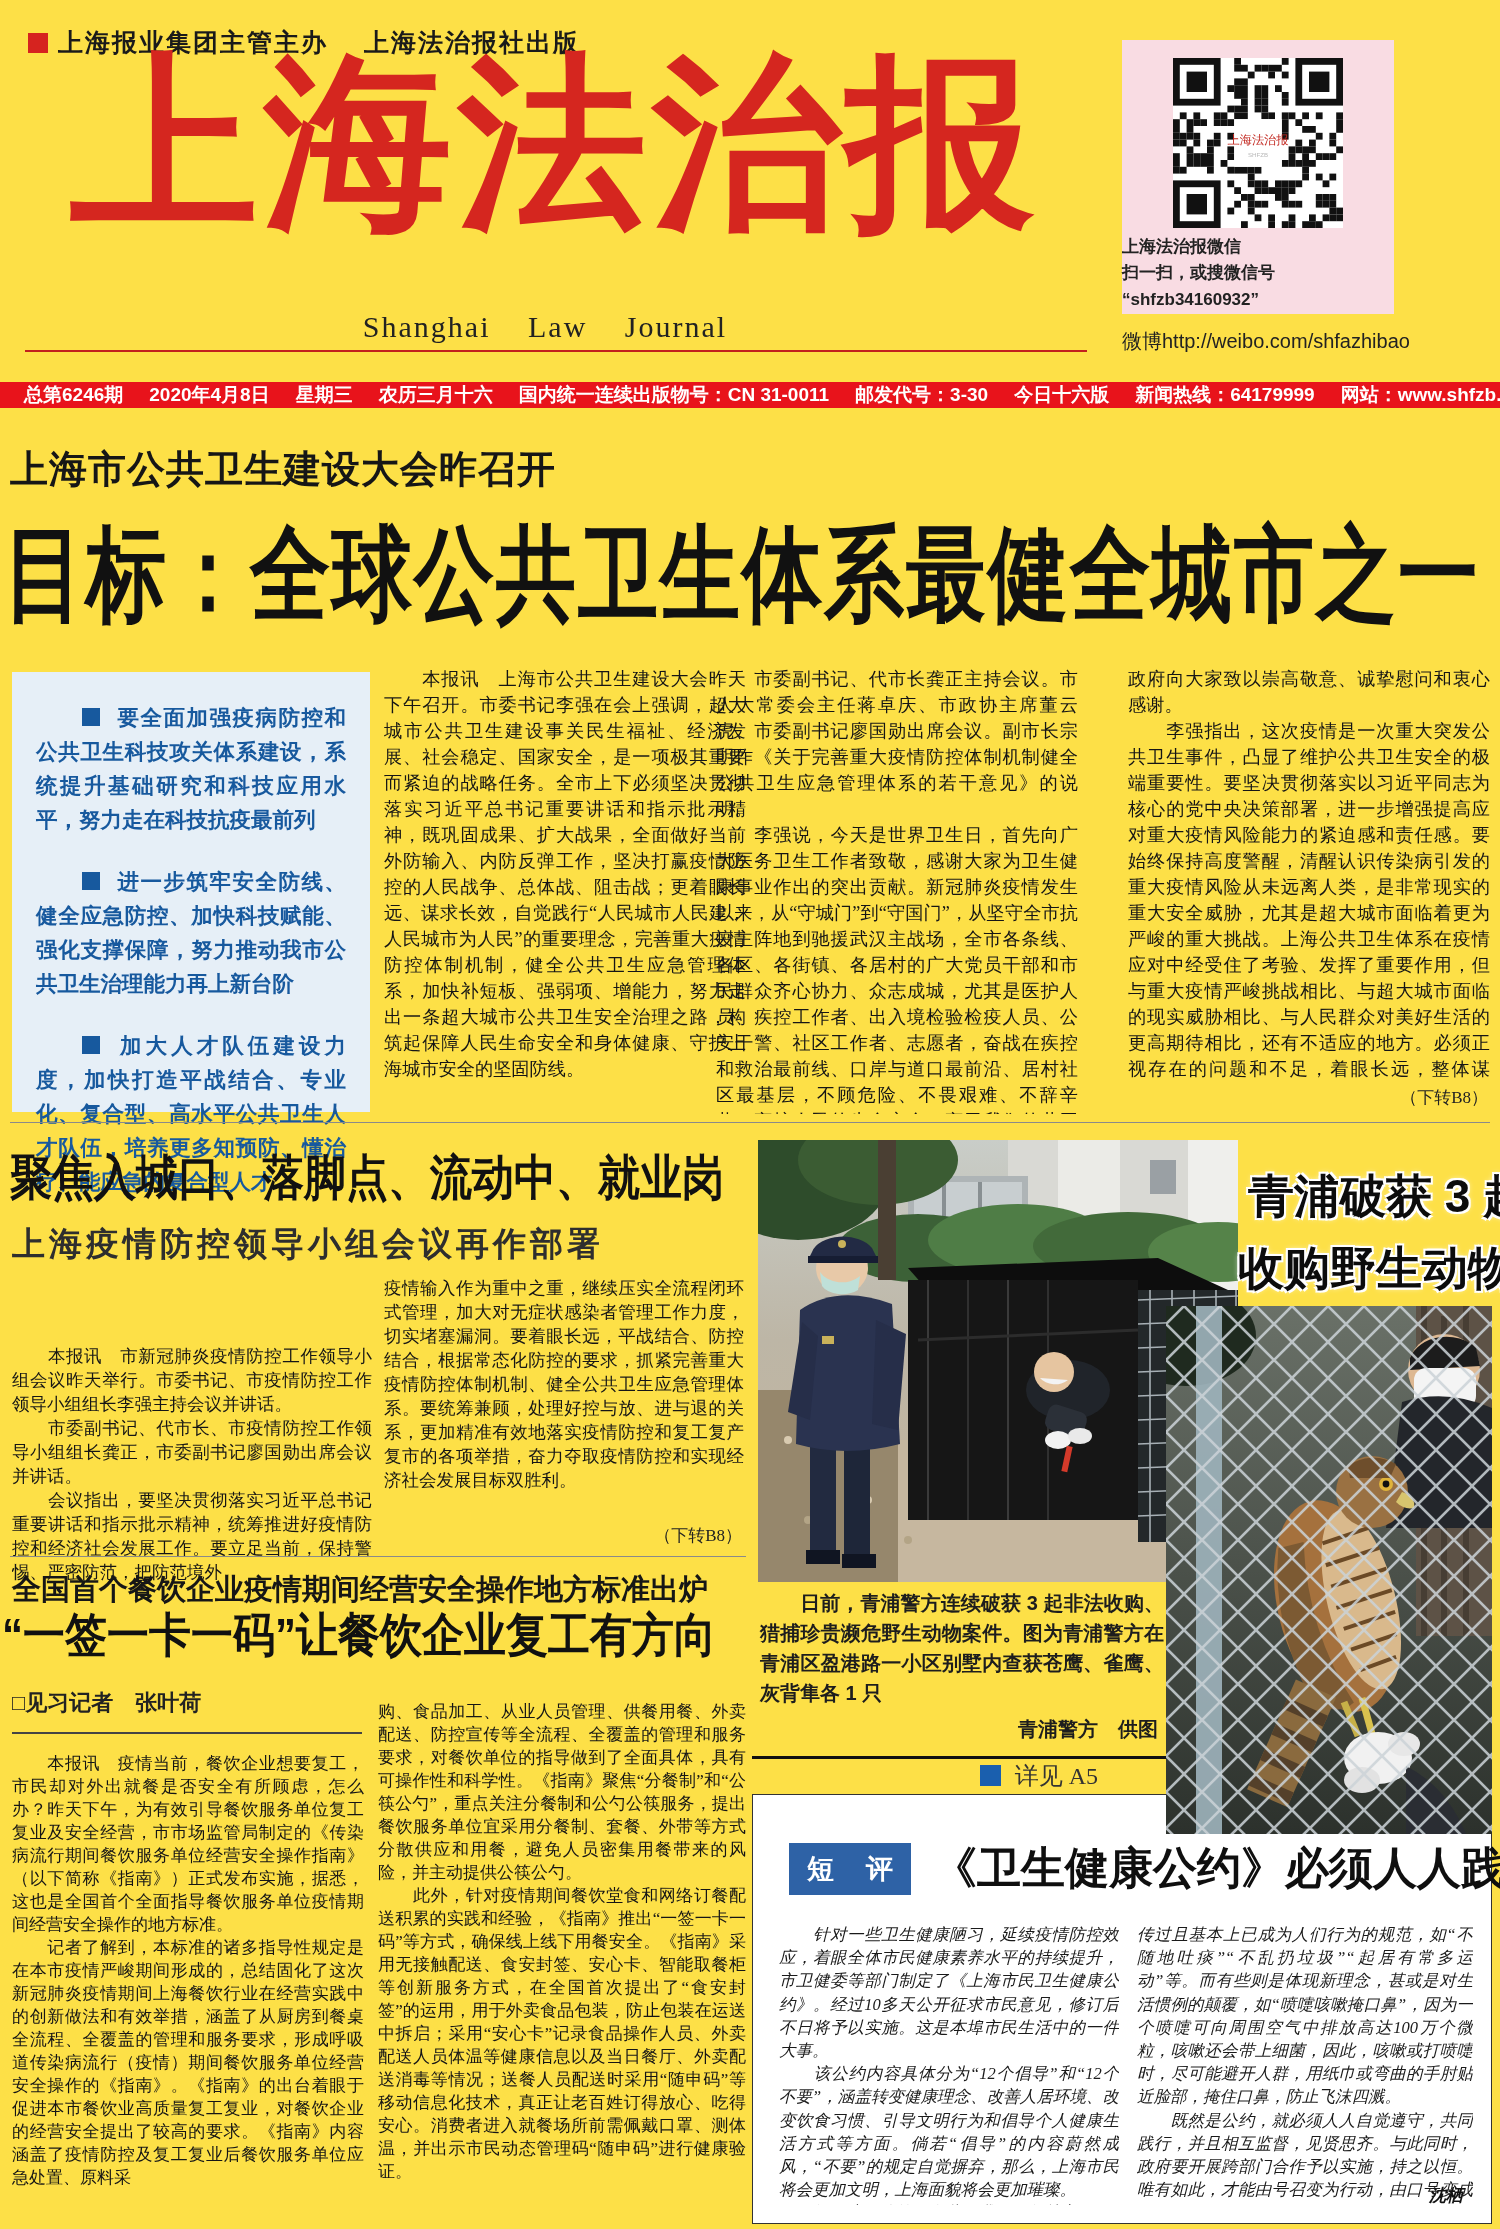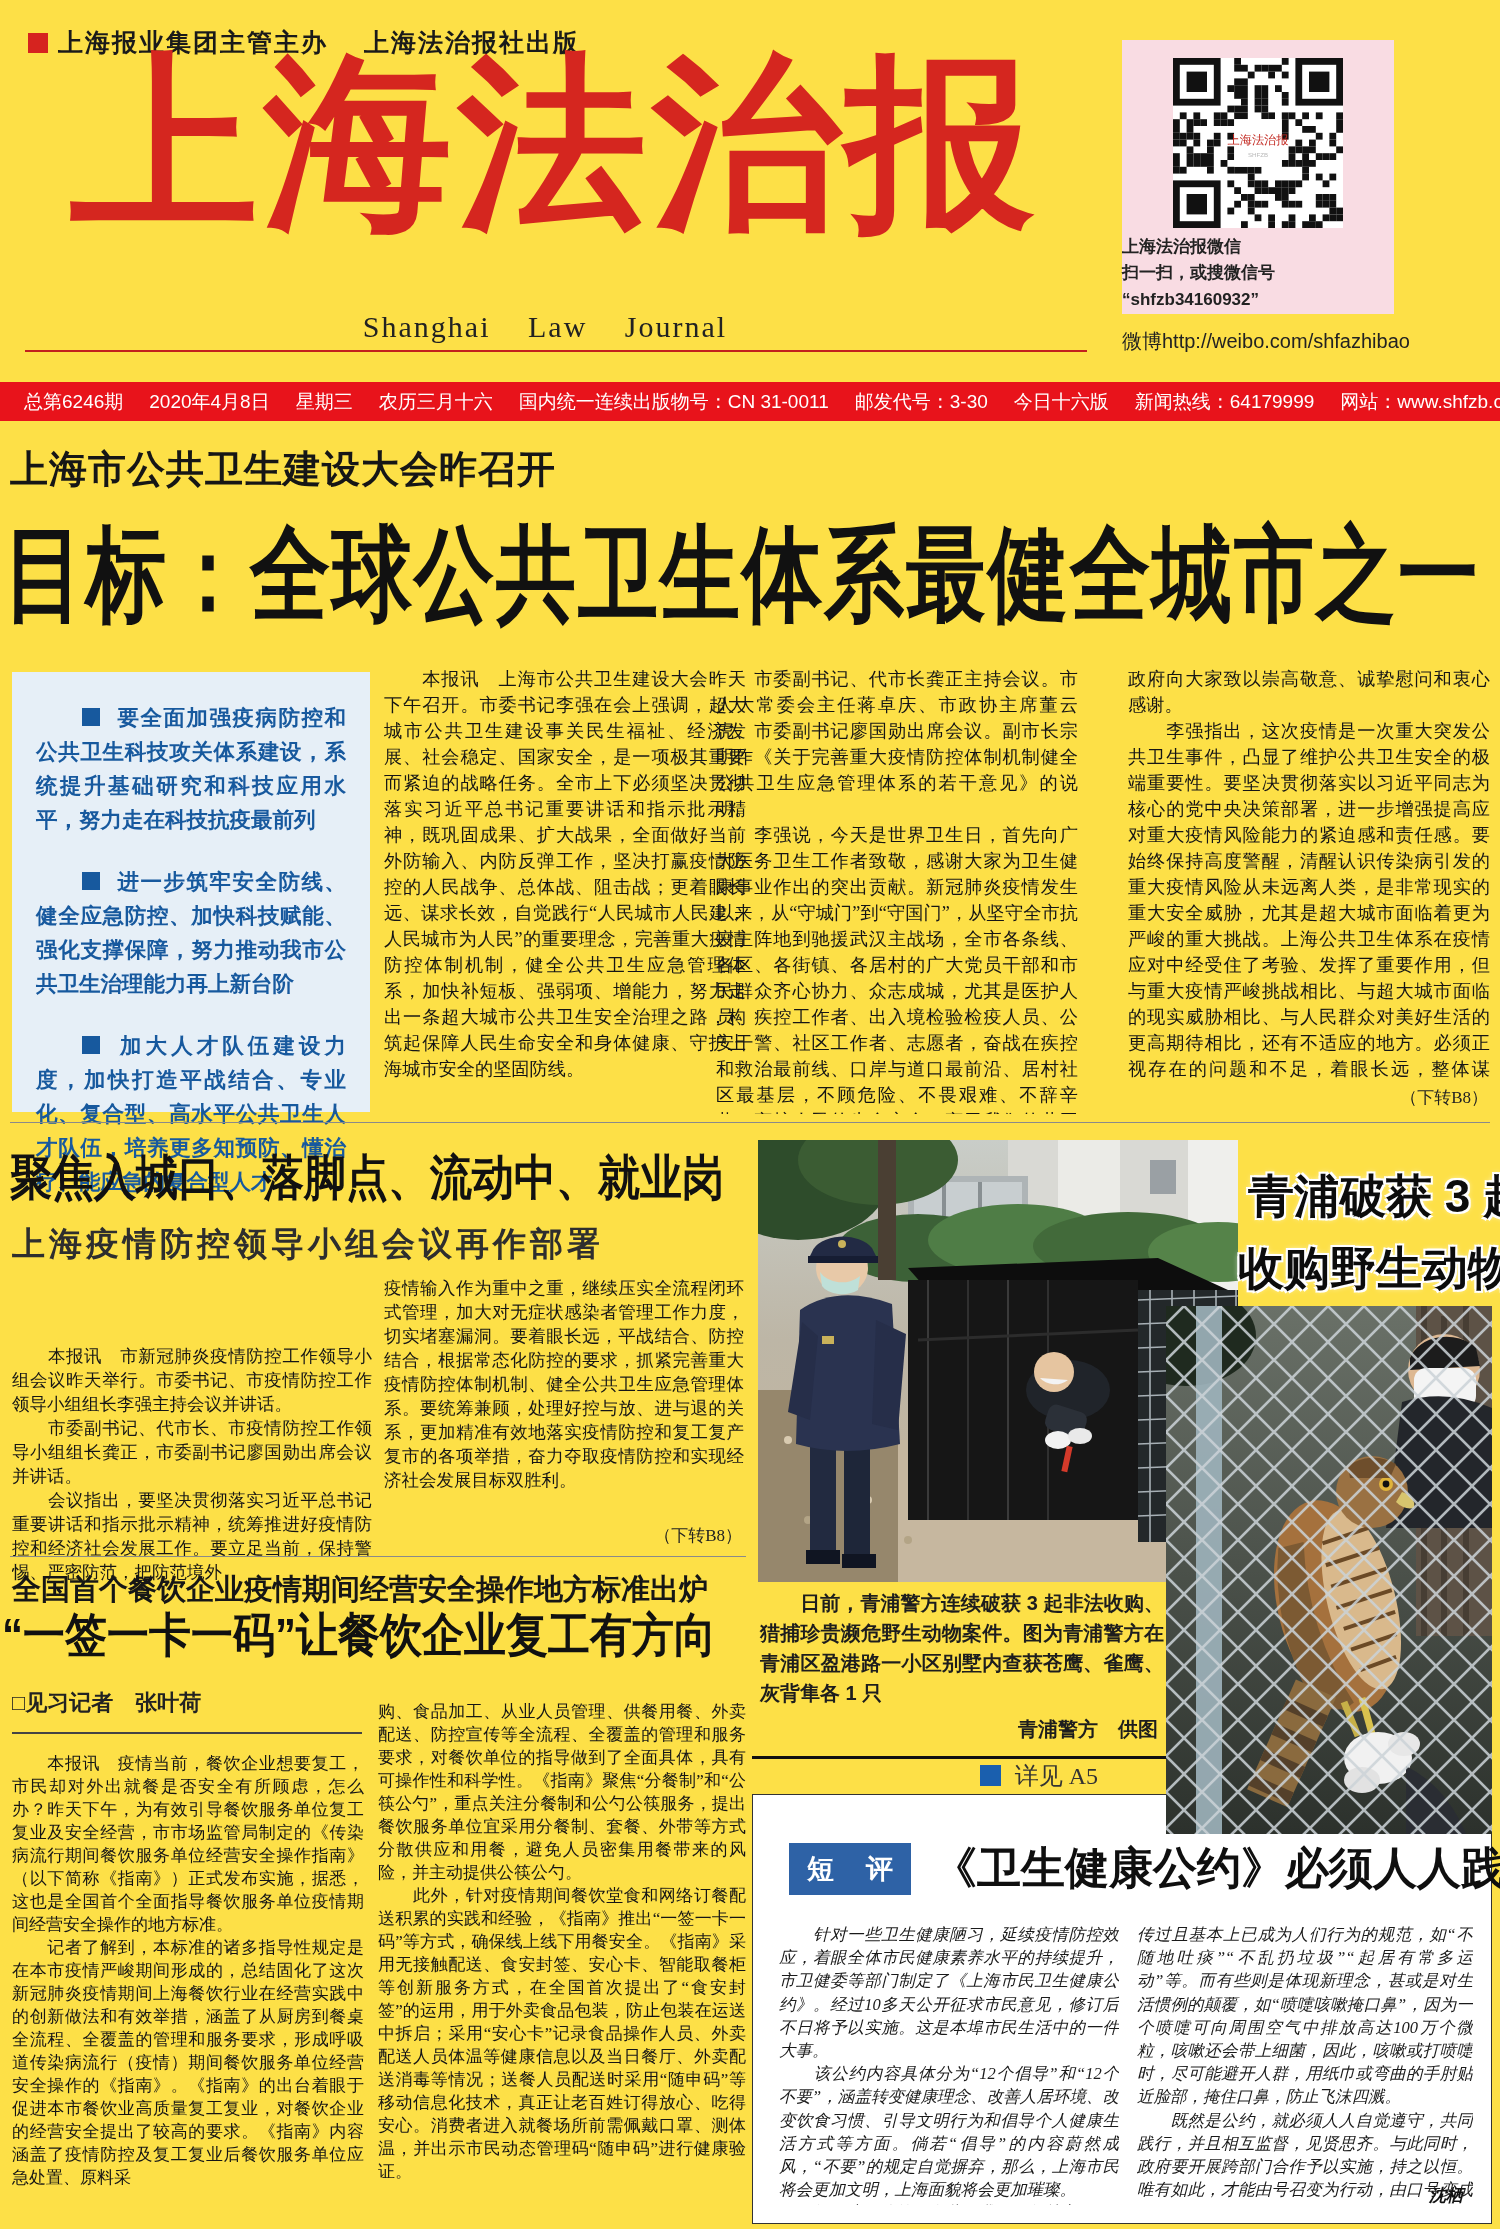--- a/index.html
+++ b/index.html
@@ -13,22 +13,22 @@
             font-weight:900;font-size:188px;line-height:1.06;color:#d5261f;letter-spacing:6px;white-space:nowrap;}
   .entitle{left:0;top:310px;width:1090px;text-align:center;font-family:"Liberation Serif","DejaVu Serif",serif;
            font-size:30px;color:#222;word-spacing:28px;letter-spacing:2px;}
   .redrule{left:25px;top:350px;width:1062px;height:2px;background:#c2201d;}
   .slogan{left:185px;top:357px;width:762px;font-size:27px;color:#3a3a3a;text-align:justify;text-align-last:justify;}
   .wxbox{left:1122px;top:40px;width:272px;height:274px;background:#f9dce3;}
   .wxbox .qr{position:absolute;left:51px;top:18px;width:170px;height:170px;background:#fff;}
   .wxtext{position:absolute;left:0;top:194px;width:272px;text-align:left;font-size:17px;font-weight:bold;
           color:#222;line-height:1.55;}
   .weibo{left:1122px;top:328px;font-size:20px;color:#222;}
-  .infobar{left:0;top:382px;width:1500px;height:39px;background:#e8131b;color:#fff;display:flex;align-items:center;
-           gap:26px;padding:0 24px;box-sizing:border-box;font-size:19px;font-weight:normal;white-space:nowrap;}
+  .infobar{left:0;top:382px;width:1500px;height:26px;background:#e8131b;color:#fff;display:flex;align-items:center;
+           gap:26px;padding:0 24px;box-sizing:border-box;font-size:19px;font-weight:bold;white-space:nowrap;}
   
   .kicker1{left:10px;top:444px;font-size:38px;font-weight:bold;color:#161616;letter-spacing:1px;}
   .headline1{left:4px;top:506px;width:1494px;font-size:80px;font-weight:900;letter-spacing:2px;color:#111;
              transform:scaleY(1.3);transform-origin:top left;white-space:nowrap;}
   .bluebox{left:12px;top:672px;width:358px;height:440px;background:#e6eff7;box-sizing:border-box;padding:30px 24px;}
   .bluebox .item{font-size:21.5px;font-weight:bold;color:#17599e;line-height:1.58;text-align:justify;margin-bottom:28px;}
   .bluebox .sq{display:inline-block;width:18px;height:18px;background:#17599e;margin:0 16px 0 46px;vertical-align:-1px;}
   .col{position:absolute;text-align:justify;white-space:pre-line;
        font-family:"Liberation Serif","DejaVu Serif",serif;color:#151515;}
   .colA{font-size:18.2px;line-height:26px;}

